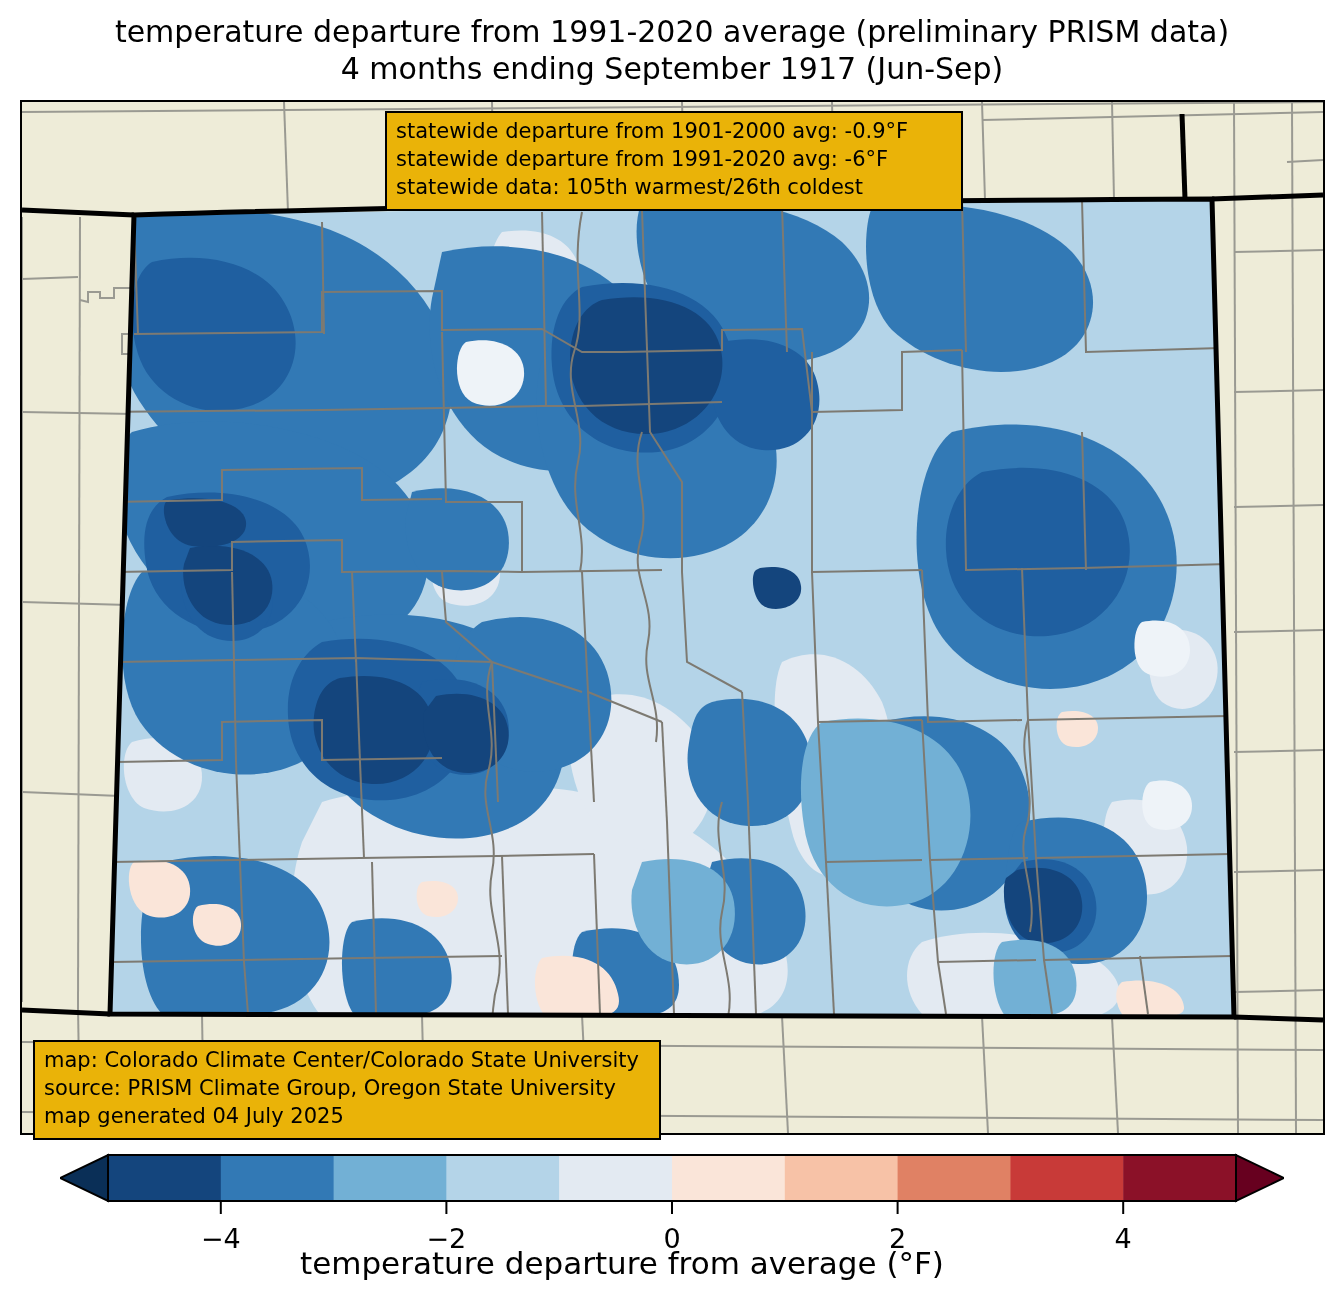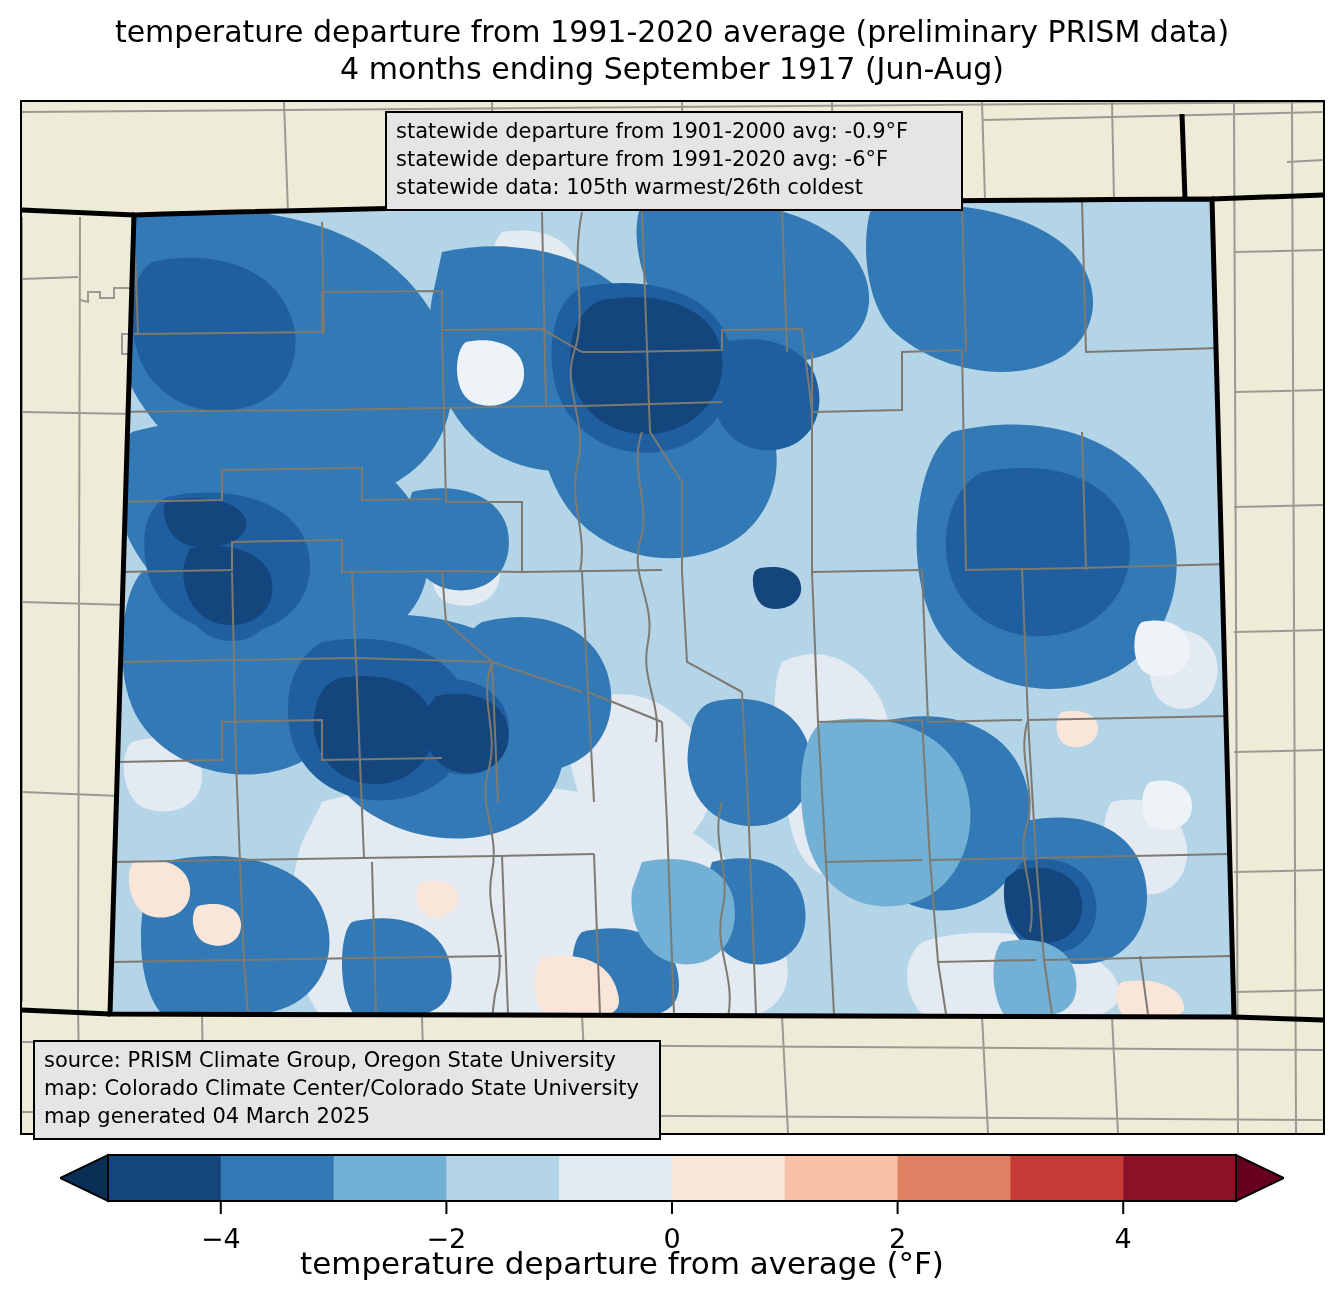--- a/index.html
+++ b/index.html
@@ -45,21 +45,21 @@
   #map-svg {
     position: absolute;
     left: 0;
     top: 0;
     display: block;
   }
 
   
   .anno-box {
     position: absolute;
-    background: #e5e5e5;
+    background: #eab308;
     border: 2px solid #000000;
     box-sizing: border-box;
     padding: 5px 9px 7px 9px;
     line-height: 1.33;
   }
   .anno-box .anno-line {
     font-size: 21px;
     color: #000000;
     white-space: nowrap;
   }
@@ -103,21 +103,21 @@
     font-size: 31px;
     color: #000000;
     white-space: nowrap;
   }
 </style>
 </head>
 <body>
 
 <div id="title-block">
   <div class="title-line">temperature departure from 1991-2020 average (preliminary PRISM data)</div>
-  <div class="title-line">4 months ending September 1917 (Jun-Aug)</div>
+  <div class="title-line">4 months ending September 1917 (Jun-Sep)</div>
 </div>
 
 <div id="map-panel">
   <svg id="map-svg" width="1301" height="1031" viewBox="0 0 1301 1031">
     <defs>
 
       <clipPath id="co-clip">
         <path d="M 112,113 L 1190,97 L 1212,915 L 88,912 Z"></path>
       </clipPath>
       <clipPath id="panel-clip">
@@ -394,23 +394,23 @@
 
 </div>
 
 <div class="anno-box" id="stats-box">
   <div class="anno-line">statewide departure from 1901-2000 avg: -0.9°F</div>
   <div class="anno-line">statewide departure from 1991-2020 avg: -6°F</div>
   <div class="anno-line">statewide data: 105th warmest/26th coldest</div>
 </div>
 
 <div class="anno-box" id="source-box">
+  <div class="anno-line">map: Colorado Climate Center/Colorado State University</div>
   <div class="anno-line">source: PRISM Climate Group, Oregon State University</div>
-  <div class="anno-line">map: Colorado Climate Center/Colorado State University</div>
-  <div class="anno-line">map generated 04 March 2025</div>
+  <div class="anno-line">map generated 04 July 2025</div>
 </div>
 
 <div id="colorbar-wrap">
   <svg id="colorbar-svg" width="1224" height="130" viewBox="0 0 1224 130">
     <g id="cb-bands">
         <path d="M 48,10 L 48,56 L 0,33 Z" fill="#0a2f57" stroke="#000" stroke-width="2"></path>
         <rect x="48.00" y="10" width="113.30" height="46" fill="#14457d"></rect>
         <rect x="160.80" y="10" width="113.30" height="46" fill="#3279b5"></rect>
         <rect x="273.60" y="10" width="113.30" height="46" fill="#72b0d5"></rect>
         <rect x="386.40" y="10" width="113.30" height="46" fill="#b4d4e8"></rect>

